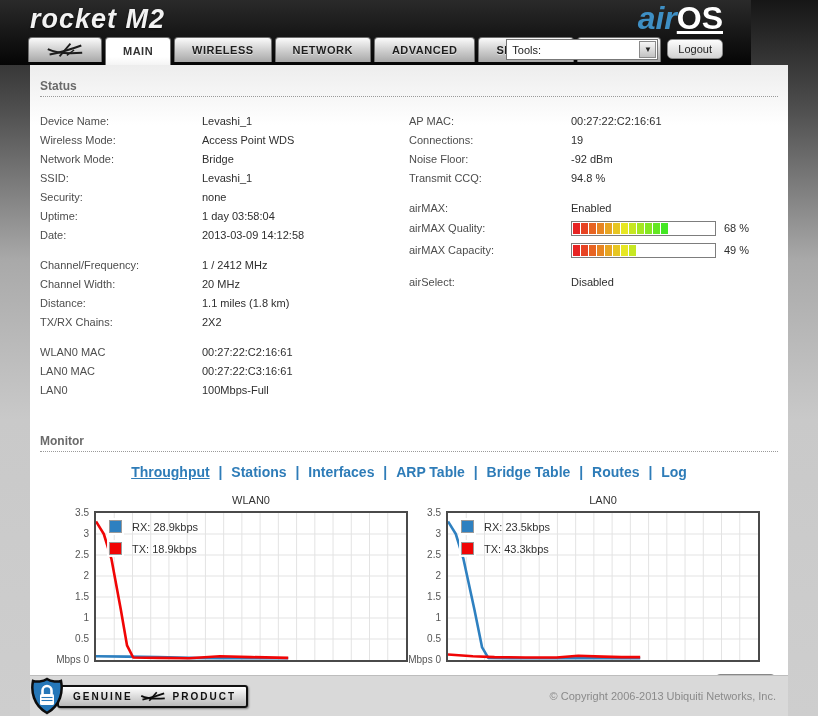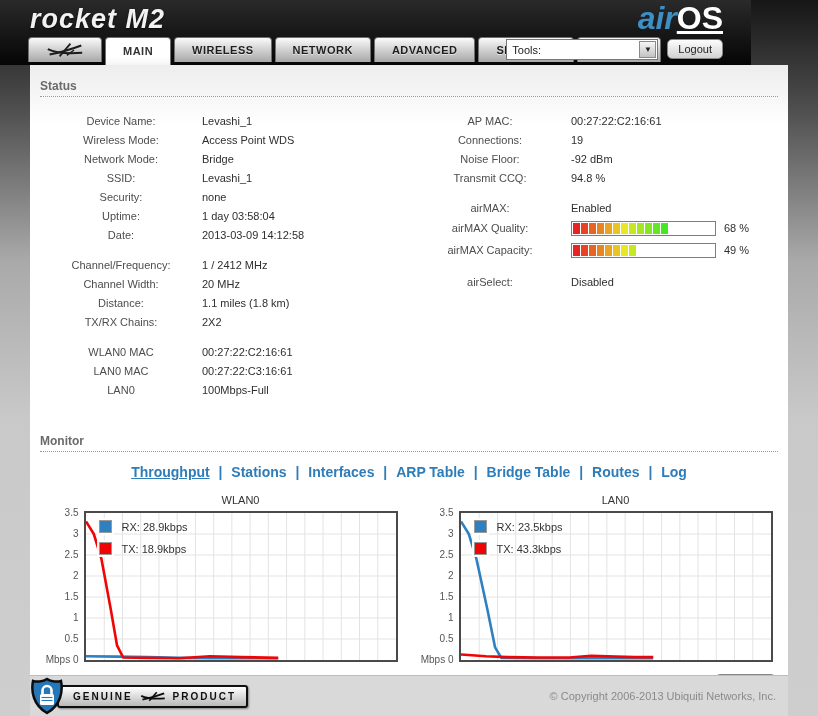--- a/index.html
+++ b/index.html
@@ -41,33 +41,33 @@
   
   .page { position:absolute; top:65px; left:30px; width:758px; height:610px;
     background:linear-gradient(180deg,#ededed 0px,#ffffff 60px,#ffffff 100%); }
   .section { padding:0 10px; }
   .section-title { font-size:12px; font-weight:bold; color:#6a6a6a;
     padding:14px 0 3px 0; border-bottom:1px dotted #9a9a9a; }
   .status-cols { display:flex; padding:14px 0 10px 0; }
   .scol { flex:1 1 50%; }
   .status-group { margin-bottom:11px; }
   .srow { display:flex; align-items:center; min-height:19px; font-size:11px; }
-  .srow .lbl { flex:0 0 162px; text-align:center; color:#4d4d4d; }
+  .srow .lbl { flex:0 0 162px; text-align:left; color:#4d4d4d; }
   .srow .val { color:#2e2e2e; }
   .srow.bar-row { min-height:22px; }
   .meter { width:145px; height:15px; border:1px solid #7d7d7d; background:#fff;
     display:flex; gap:1px; padding:1px; }
   .meter .seg { width:7px; height:11px; }
   .meter-val { margin-left:8px; color:#2e2e2e; }
   
   .monitor-links { text-align:center; padding:12px 0 4px 0; font-size:14px; font-weight:bold; }
   .monitor-links a { color:#2e7cb8; text-decoration:none; cursor:pointer; }
   .monitor-links a.active { text-decoration:underline; }
   .monitor-links .sep { color:#2e7cb8; margin:0 5px; }
-  .charts-row { display:flex; justify-content:center; padding:4px 16px 0 16px;gap:23px; }
+  .charts-row { display:flex; justify-content:flex-start; padding:4px 16px 0 16px; }
   .chart { width:352px; }
   .chart-title { text-align:center; font-size:11px; color:#333; padding:6px 0 5px 38px; }
   .chart-body { display:flex; }
   .tick-gutter { position:relative; width:38px; flex:0 0 38px; }
   .tick-gutter .tick { position:absolute; right:5px; font-size:10px; color:#555; white-space:nowrap; }
   .plot { position:relative; width:314px; height:151px; border:2px solid #4a4a4a; background:#fff; }
   .legend { position:absolute; top:7px; left:13px; }
   .legend .lrow { display:flex; align-items:center; margin-bottom:9px; }
   .legend .swatch { width:13px; height:13px; border:1px solid #9a9a9a; box-shadow:0 0 0 2px rgba(255,255,255,.95); }
   .legend .ltext { font-size:11px; color:#333; margin-left:10px; }

